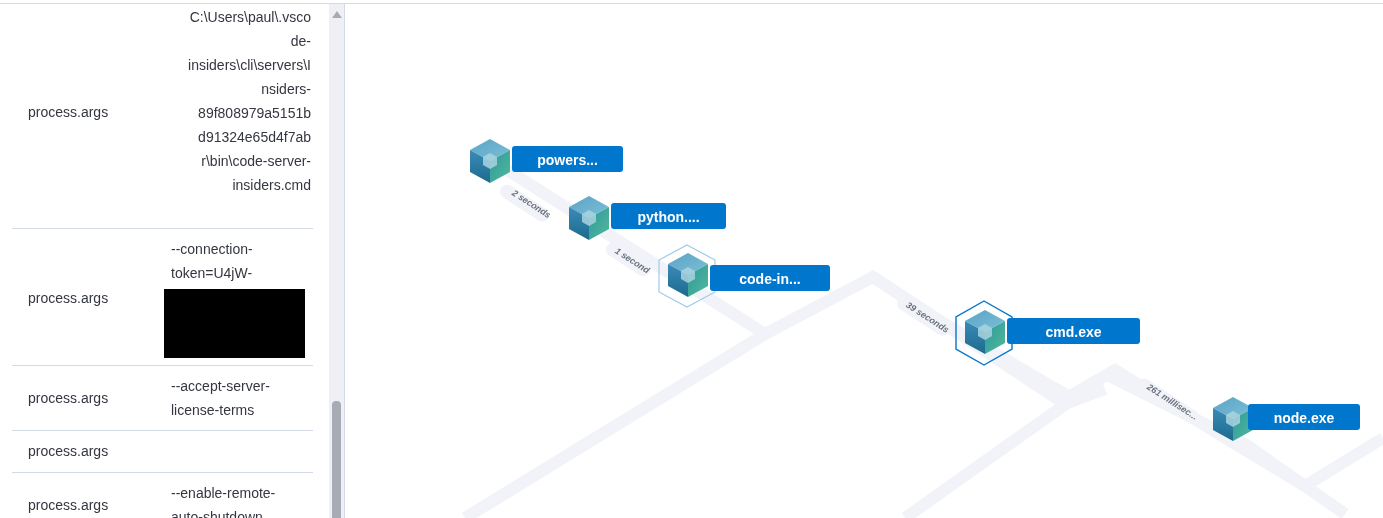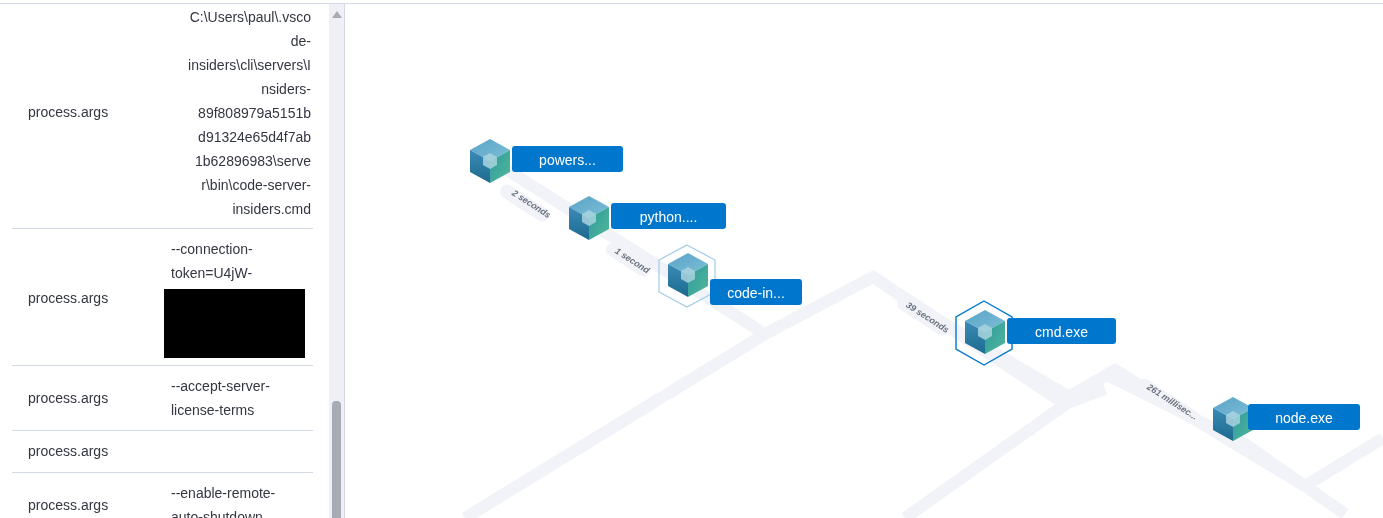--- a/index.html
+++ b/index.html
@@ -24,21 +24,21 @@
     .scroll-thumb { position: absolute; left: 3px; top: 397px; width: 9px; height: 120px; background: #a8abb4; border-radius: 4px 4px 0 0; }
 
     
     .graph { position: absolute; left: 345px; top: 4px; width: 1038px; height: 514px; overflow: hidden; }
     .graph svg.bg { position: absolute; left: 0; top: 0; }
 
     .node { position: absolute; }
     .cube { position: absolute; }
     .label-btn {
       position: absolute; height: 26px; background: #0077cc; color: #fff; border-radius: 3px;
-      font-size: 14px; font-weight: normal; line-height: 26px; text-align: center; border: none; cursor: pointer;
+      font-size: 14px; font-weight: bold; line-height: 26px; text-align: center; border: none; cursor: pointer;
     }
     .edge-label {
       position: absolute; font-size: 9px; font-weight: bold; color: #69707d; white-space: nowrap;
       transform-origin: left center; font-style: italic;
     }
   </style>
 </head>
 <body>
 
 <div class="topline"></div>
@@ -48,21 +48,20 @@
 
     <div class="row" style="height:224px;">
       <span class="key" style="top:100px;">process.args</span>
       <div class="val" style="top:1px;text-align:right;">
         <div>C:\Users\paul\.vsco</div>
         <div>de-</div>
         <div>insiders\cli\servers\I</div>
         <div>nsiders-</div>
         <div>89f808979a5151b</div>
         <div>d91324e65d4f7ab</div>
-        <div>1b62896983\serve</div>
         <div>r\bin\code-server-</div>
         <div>insiders.cmd</div>
       </div>
     </div>
 
     <div class="row" style="height:136px;">
       <span class="key" style="top:61px;">process.args</span>
       <div class="val" style="top:8px;">
         <div>--connection-</div>
         <div>token=U4jW-</div>
@@ -160,34 +159,34 @@
   <div class="node" style="left:313px; top:240px;">
     <svg style="position:absolute; left:0; top:0;" width="58" height="64" viewBox="0 0 58 64">
       <polygon points="29,1 57,16 57,48 29,63 1,48 1,16" fill="none" stroke="#9fcbe8" stroke-width="1.2"></polygon>
     </svg>
     <svg class="cube" style="left:9px; top:8px;" width="42" height="46" viewBox="0 0 42 46">
       <polygon points="21,1 41,12 21,23 1,12" fill="url(#gT)"></polygon>
       <polygon points="1,12 21,23 21,45 1,34" fill="url(#gL)"></polygon>
       <polygon points="21,23 41,12 41,34 21,45" fill="url(#gR)"></polygon>
       <polygon points="21,15 28,19 28,27 21,31 14,27 14,19" fill="#a9d3df" opacity="0.85"></polygon>
     </svg>
-    <button class="label-btn" style="left:52px; top:35px; width:92px;">code-in...</button>
+    <button class="label-btn" style="left:52px; top:21px; width:120px;">code-in...</button>
   </div>
 
   <div class="node" style="left:610px; top:296px;">
     <svg style="position:absolute; left:0; top:0;" width="58" height="66" viewBox="0 0 58 66">
       <polygon points="29,1 57,17 57,49 29,65 1,49 1,17" fill="none" stroke="#0077cc" stroke-width="1.4"></polygon>
     </svg>
     <svg class="cube" style="left:9px; top:9px;" width="42" height="46" viewBox="0 0 42 46">
       <polygon points="21,1 41,12 21,23 1,12" fill="url(#gT)"></polygon>
       <polygon points="1,12 21,23 21,45 1,34" fill="url(#gL)"></polygon>
       <polygon points="21,23 41,12 41,34 21,45" fill="url(#gR)"></polygon>
       <polygon points="21,15 28,19 28,27 21,31 14,27 14,19" fill="#a9d3df" opacity="0.85"></polygon>
     </svg>
-    <button class="label-btn" style="left:52px; top:18px; width:109px;">cmd.exe</button>
+    <button class="label-btn" style="left:52px; top:18px; width:133px;">cmd.exe</button>
   </div>
 
   <div class="node" style="left:867px; top:392px;">
     <svg class="cube" width="42" height="46" viewBox="0 0 42 46">
       <polygon points="21,1 41,12 21,23 1,12" fill="url(#gT)"></polygon>
       <polygon points="1,12 21,23 21,45 1,34" fill="url(#gL)"></polygon>
       <polygon points="21,23 41,12 41,34 21,45" fill="url(#gR)"></polygon>
       <polygon points="21,15 28,19 28,27 21,31 14,27 14,19" fill="#a9d3df" opacity="0.85"></polygon>
     </svg>
     <button class="label-btn" style="left:36px; top:8px; width:112px;">node.exe</button>

